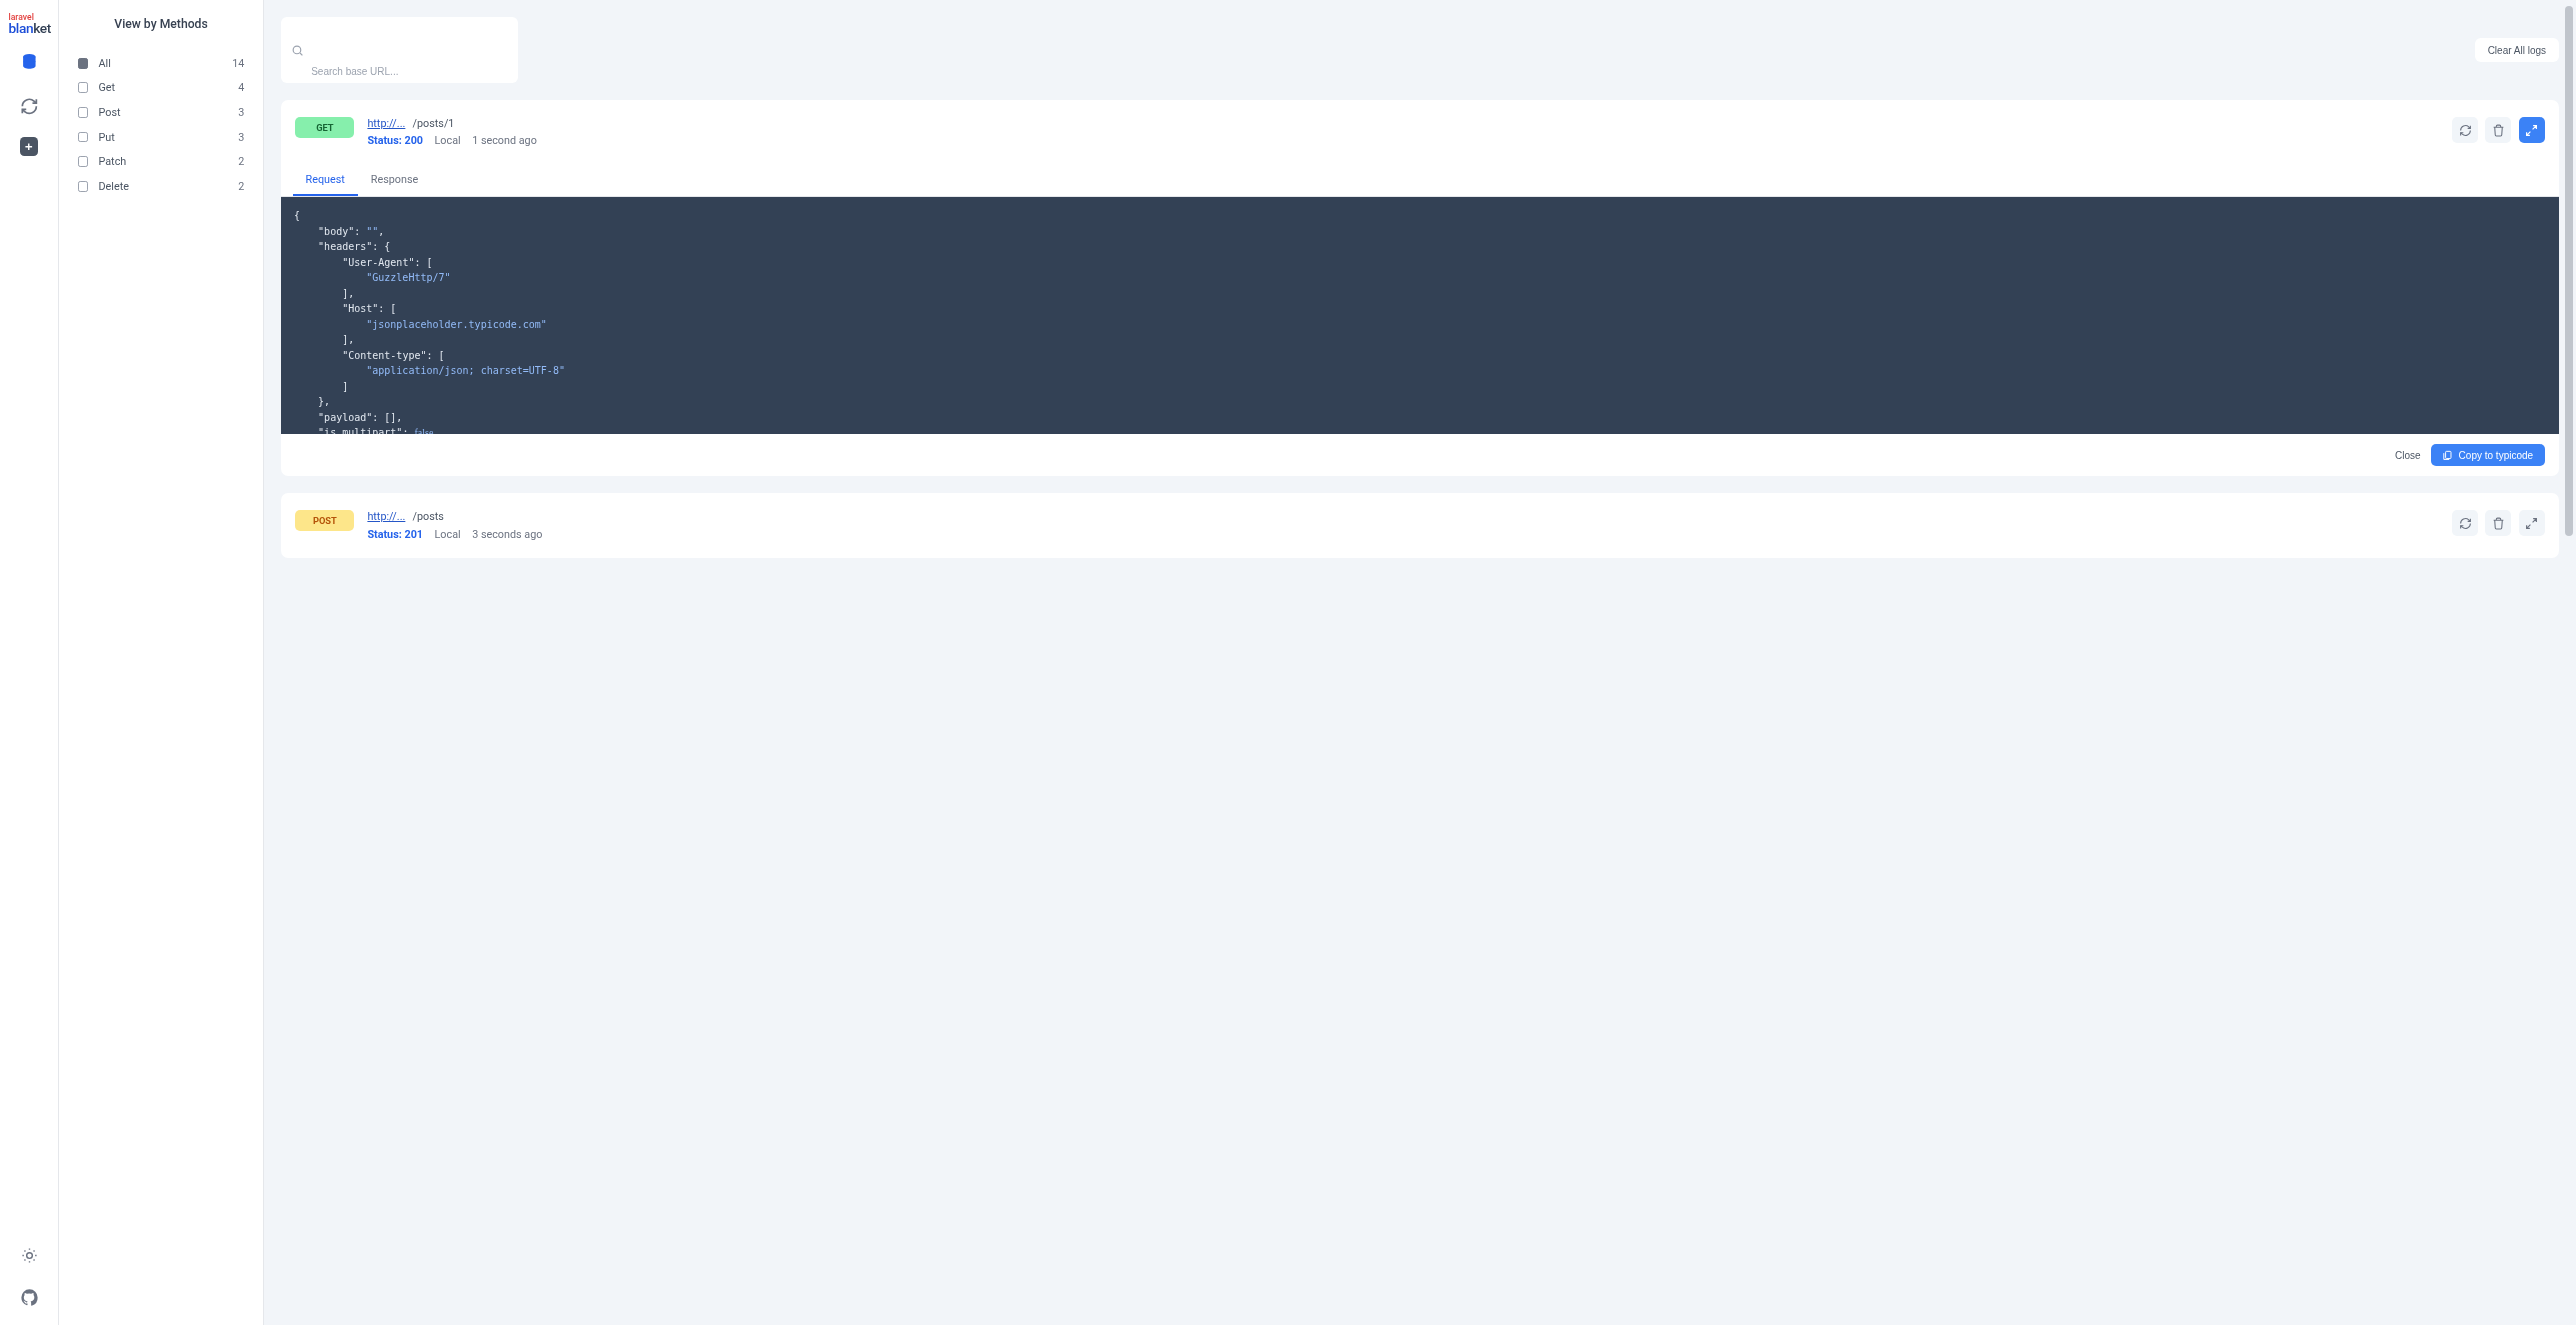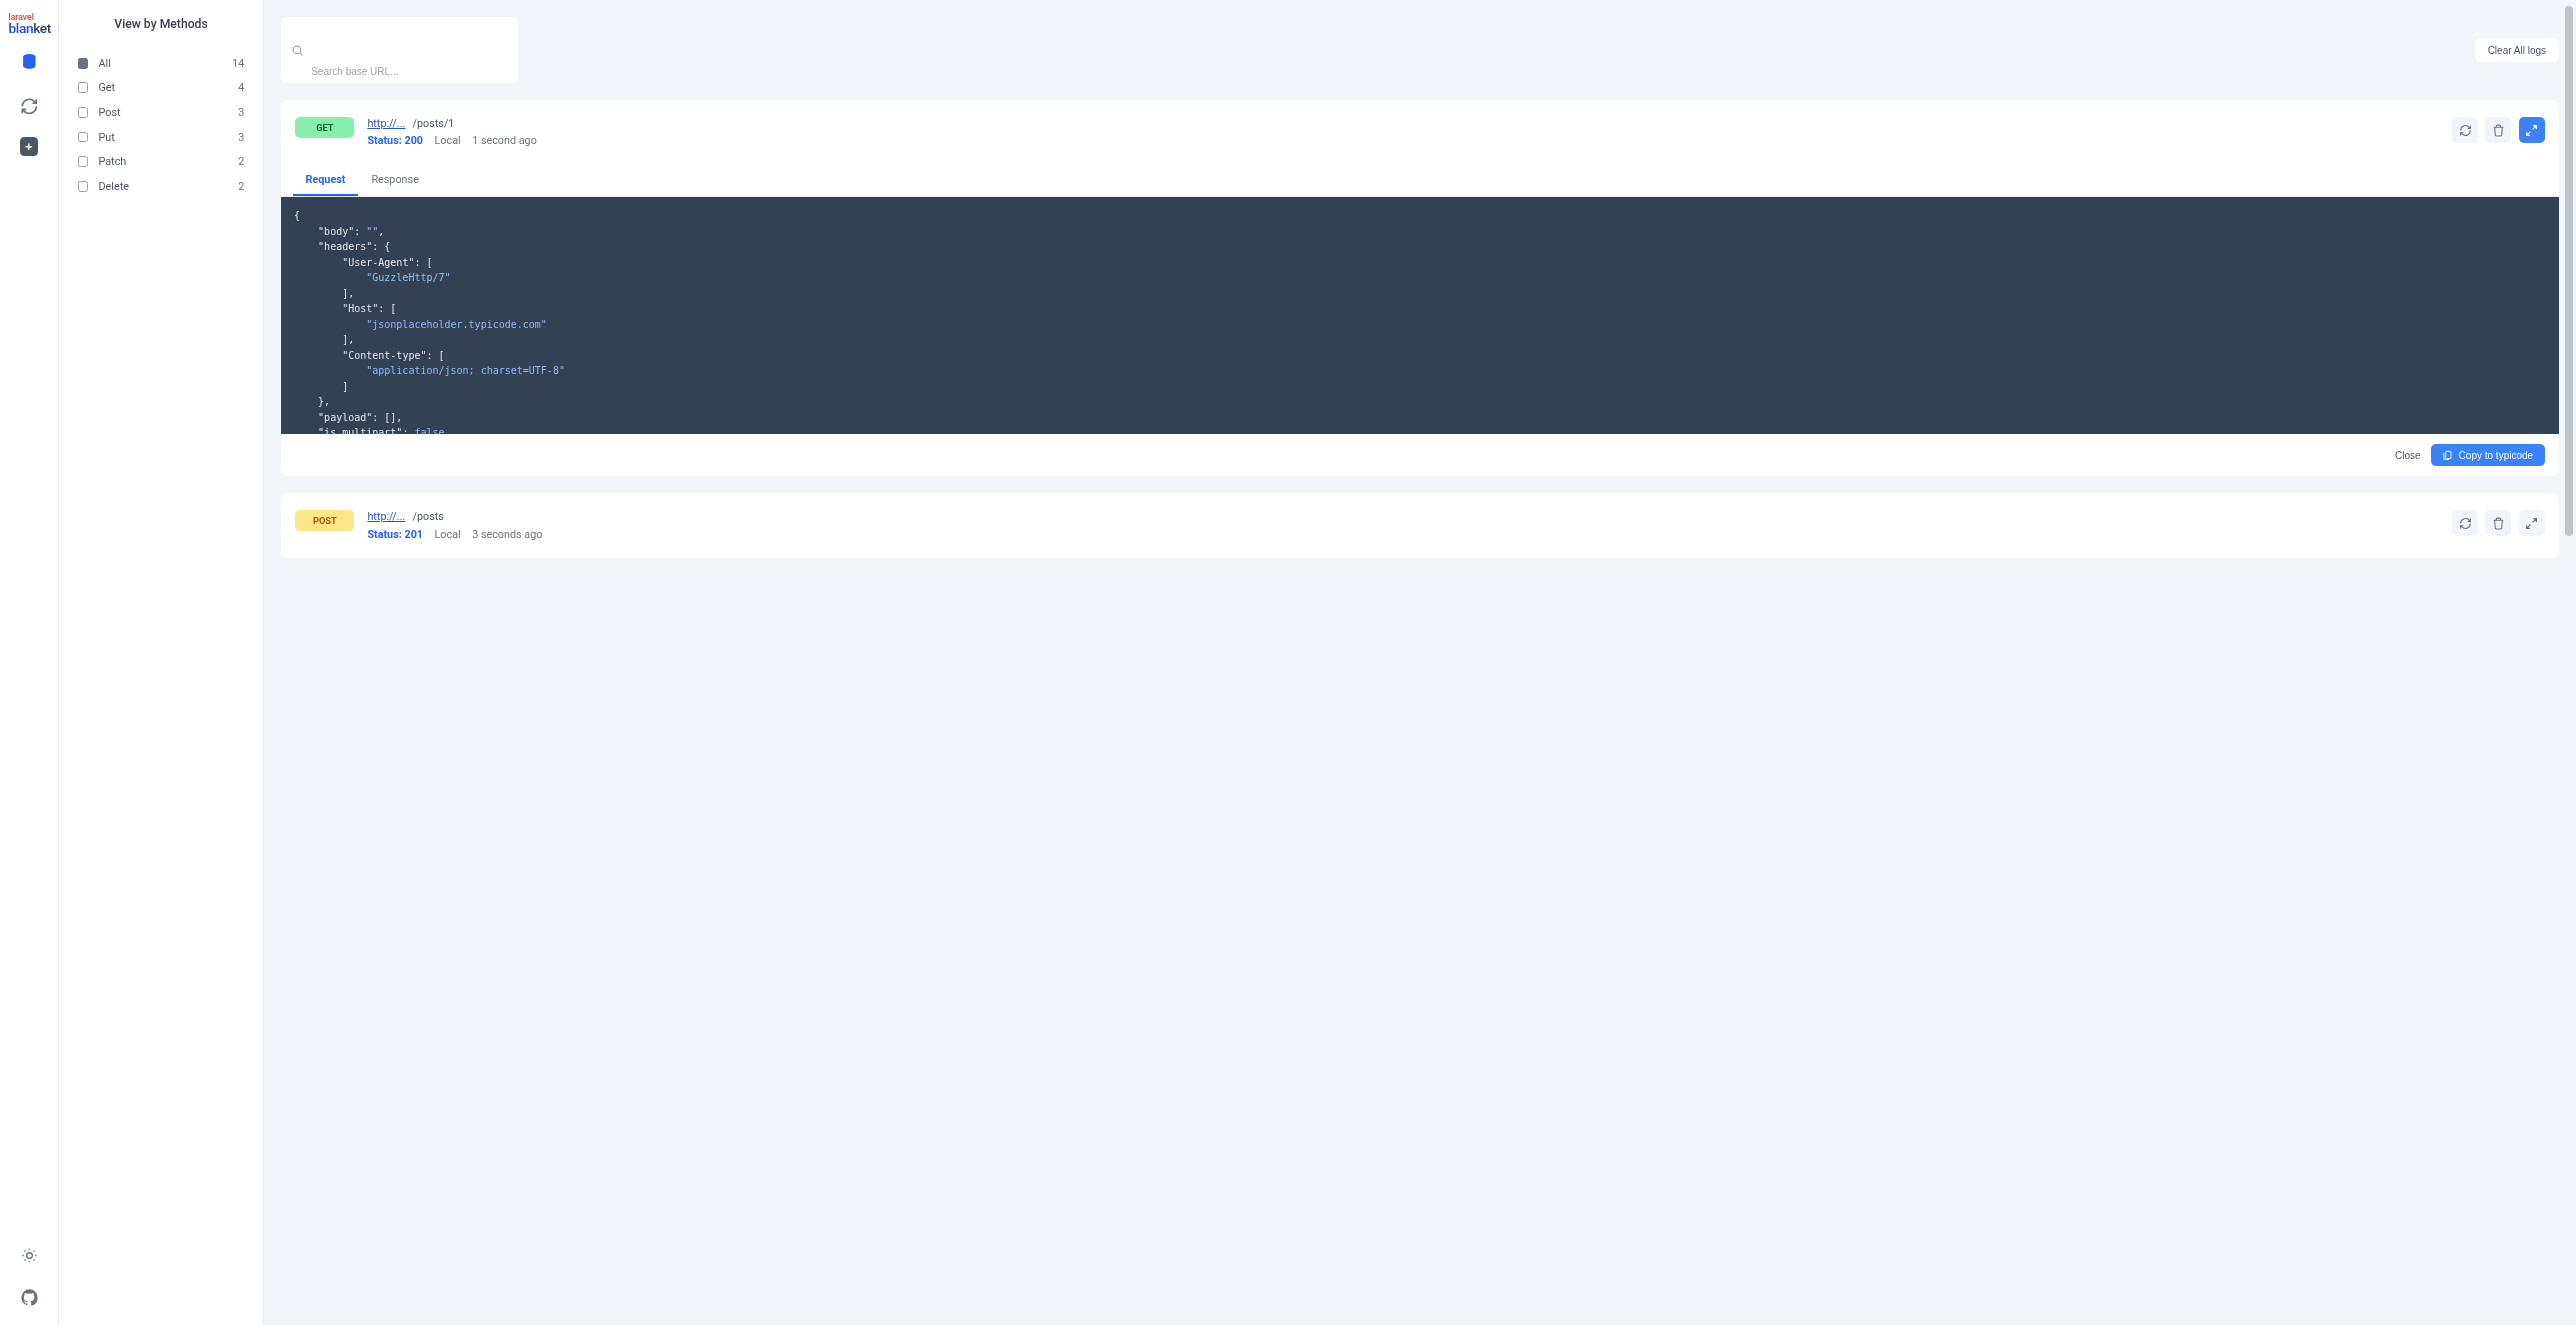--- a/index.html
+++ b/index.html
@@ -141,35 +141,35 @@
 .url-line { display: flex; gap: 7.2px; align-items: baseline; color: #4b5563; font-size: 10.8px; }
 .url-link { color: #2556c7; text-decoration: underline; }
 .meta-line { display: flex; gap: 11.5px; color: #6b7280; font-size: 10.8px; }
 .status-text { color: #2563eb; font-weight: 700; }
 .card-actions { margin-left: auto; display: flex; gap: 7.2px; }
 .action { width: 26px; height: 26px; border-radius: 5px; background: #f1f5f9; display: flex; align-items: center; justify-content: center; cursor: pointer; color: #6b7280; }
 .action.primary { background: #3b82f6; color: #fff; }
 
 .tabs { display: flex; border-bottom: 0.7px solid #e5e7eb; padding: 0 11.5px; }
 .tab { padding: 8.6px 13px; font-size: 10.8px; color: #6b7280; cursor: pointer; }
-.tab.active { color: #2563eb; font-weight: 700; border-bottom: 2.2px solid #2563eb; margin-bottom: -0.7px; }
+.tab.active { color: #2563eb; font-weight: 400; border-bottom: 2.2px solid #2563eb; margin-bottom: -0.7px; }
 
 .code-block {
   background: #334155;
   color: #e2e8f0;
   padding: 11.5px 13px;
   font-family: "SFMono-Regular", Menlo, Consolas, monospace;
   font-size: 10px;
   line-height: 1.55;
   max-height: 237px;
   overflow: hidden;
 }
 .code-block .key { color: #e2e8f0; }
 .code-block .str { color: #93bbf8; }
-.code-block .kw { color: #93bbf8; }
+.code-block .kw { color: #93bbf8; font-family: Liberation Serif, serif; }
 
 .card-foot {
   display: flex; justify-content: flex-end; gap: 0;
   padding: 10px 14.4px;
 }
 .btn-plain { background: none; border: none; color: #4b5563; cursor: pointer; font-size: 10px; padding: 5.8px 10px; }
 .btn-primary {
   background: #3b82f6; color: #fff; border: none; border-radius: 5px;
   padding: 5.8px 11.5px; cursor: pointer; font-size: 10px;
   display: flex; align-items: center; gap: 5.8px;

